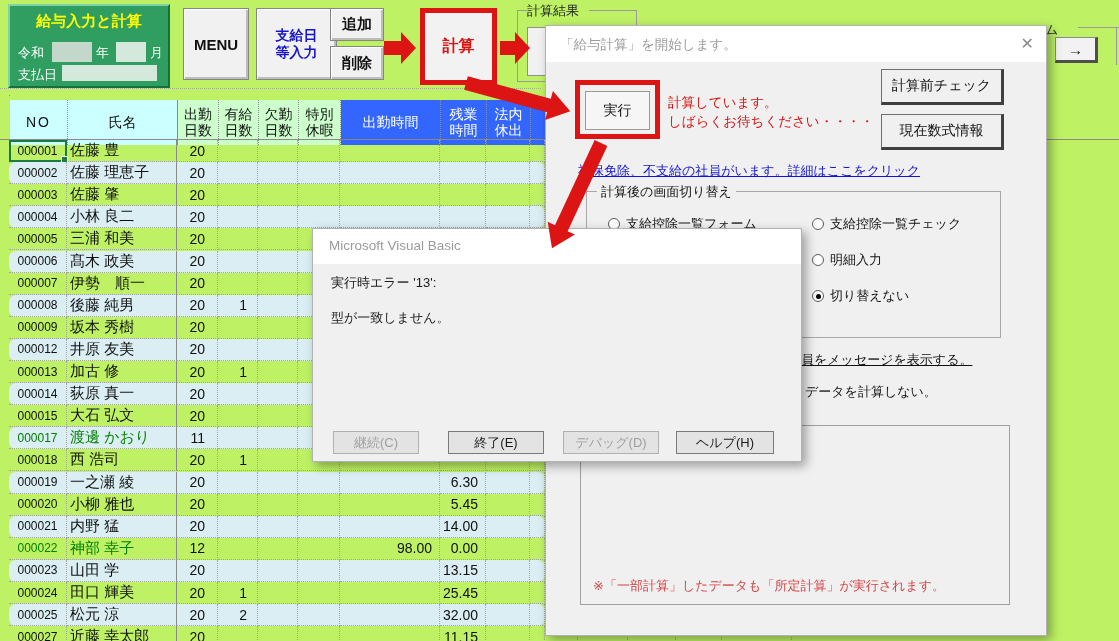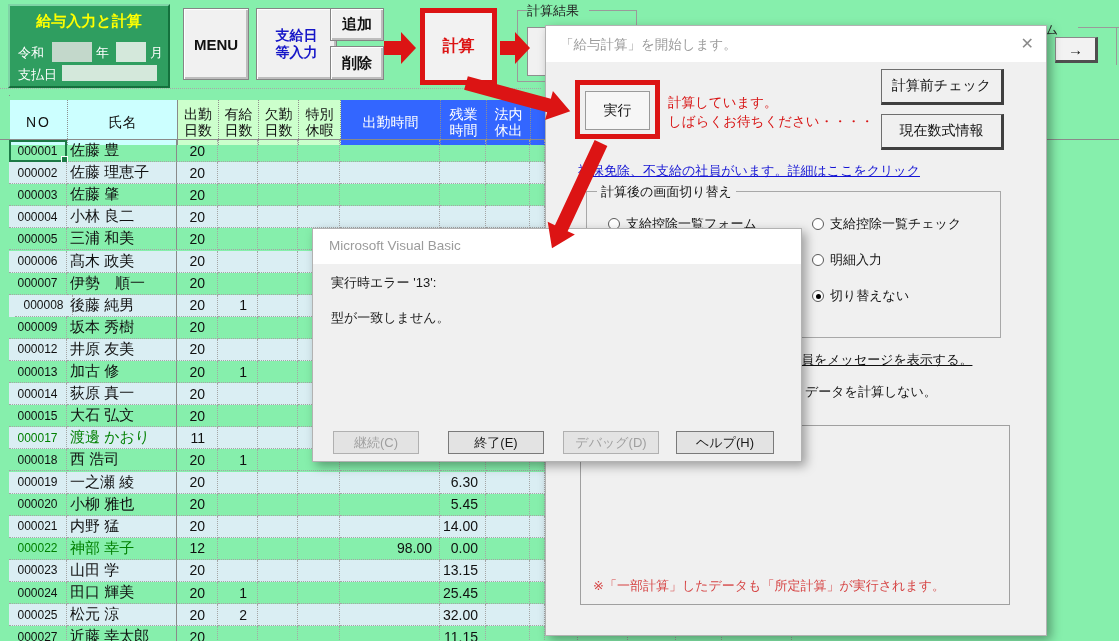--- a/index.html
+++ b/index.html
@@ -1,17 +1,17 @@
 <!DOCTYPE html>
 <html><head>
 <meta charset="utf-8">
 <style>
   html,body{margin:0;padding:0;}
   body{font-family:"Liberation Sans","DejaVu Sans",sans-serif;}
-  #screen{position:relative;width:1119px;height:641px;background:#86efac;overflow:hidden;}
+  #screen{position:relative;width:1119px;height:641px;background:#bef264;overflow:hidden;}
   .abs{position:absolute;}
   .flexc{display:flex;align-items:center;justify-content:center;}
 
   
   #green-panel{left:8px;top:4px;width:162px;height:84px;background:#2f9e60;
      border-top:2px solid #7fd4a6;border-left:2px solid #7fd4a6;
      border-right:2px solid #14713d;border-bottom:2px solid #14713d;box-sizing:border-box;}
   #green-title{left:0;top:6px;width:158px;text-align:center;color:#ffff00;font-weight:bold;font-size:15px;}
   .gp-txt{color:#ffffff;font-size:13px;}
   .censor{background:#c3d8cb;}
@@ -44,21 +44,21 @@
   .hcell.cyan{background:#ccffff;}
   .hcell.green{background:#ccffcc;}
   .hcell.blue{background:#3366ff;color:#ffffff;}
   #sheet-headers{border-top:1px dotted #8f8f8f;border-left:1px dotted #8f8f8f;position:absolute;top:0;left:0;}
   .srow{position:absolute;left:0;height:22.1px;}
   .scell{position:absolute;top:0;height:22.1px;box-sizing:border-box;border-right:1px dotted #a5a5a5;
          border-bottom:1px dotted #a5a5a5;font-size:14px;color:#101010;display:flex;align-items:center;overflow:hidden;}
   .scell.c{justify-content:center;font-size:12px;}
   .scell.l{justify-content:flex-start;padding-left:3px;font-size:15px;white-space:nowrap;}
   .scell.r{justify-content:flex-end;}
-  .stripe{background:#daeef3;}
+  .stripe{background:#daeef3;border-radius:7px;}
   .greentx{color:#008000;}
   .solidr{border-right:1px solid #8a8a8a !important;}
   #sel-cell{box-sizing:border-box;border:2px solid #1c7a46;background:transparent;}
   #sel-handle{width:5px;height:5px;background:#1c7a46;border:1px solid #fff;}
   #header-bottom-line{left:0;top:139px;width:1119px;height:1px;background:#8a8a8a;}
   #top-dotted{left:0;top:88px;width:541px;height:0;border-top:1px dotted #a8a8a8;}
 
   
   .dialog{background:#f0f0f0;border:1px solid #b2b2b2;box-shadow:4px 4px 10px rgba(0,0,0,0.35);box-sizing:border-box;}
   .dtitle{position:absolute;left:0;top:0;right:0;height:36px;background:#ffffff;}
@@ -252,21 +252,21 @@
         <div class="scell r" style="left: 168px; width: 41px; padding-right: 12px;">20</div>
         <div class="scell r" style="left: 209px; width: 40px; padding-right: 10px;"></div>
         <div class="scell r" style="left: 249px; width: 40px; padding-right: 10px;"></div>
         <div class="scell r" style="left: 289px; width: 42px; padding-right: 10px;"></div>
         <div class="scell r" style="left: 331px; width: 100px; padding-right: 7px;"></div>
         <div class="scell r" style="left: 431px; width: 46px; padding-right: 7px;"></div>
         <div class="scell r" style="left: 477px; width: 44px; padding-right: 7px;"></div>
         <div class="scell r" style="left: 521px; width: 15px;"></div>
       </div>
       <div class="srow stripe" style="top: 199.7px; width: 536px;">
-        <div class="scell c" style="left: 6px; width: 58px;">000008</div>
+        <div class="scell c" style="left: 0px; width: 58px;">000008</div>
         <div class="scell l solidr" style="left: 58px; width: 110px;">後藤 純男</div>
         <div class="scell r" style="left: 168px; width: 41px; padding-right: 12px;">20</div>
         <div class="scell r" style="left: 209px; width: 40px; padding-right: 10px;">1</div>
         <div class="scell r" style="left: 249px; width: 40px; padding-right: 10px;"></div>
         <div class="scell r" style="left: 289px; width: 42px; padding-right: 10px;"></div>
         <div class="scell r" style="left: 331px; width: 100px; padding-right: 7px;"></div>
         <div class="scell r" style="left: 431px; width: 46px; padding-right: 7px;"></div>
         <div class="scell r" style="left: 477px; width: 44px; padding-right: 7px;"></div>
         <div class="scell r" style="left: 521px; width: 15px;"></div>
       </div>

